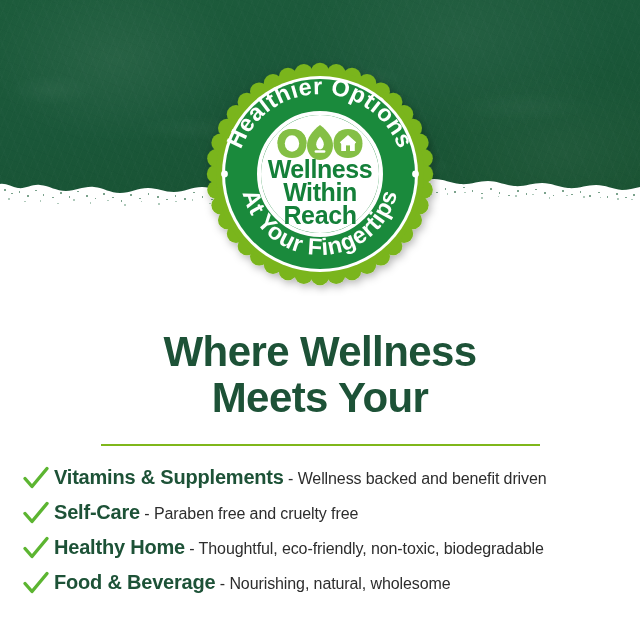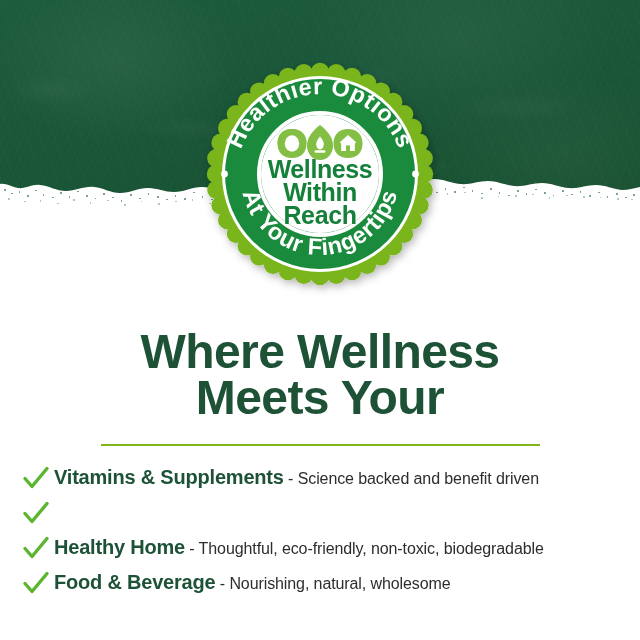--- a/index.html
+++ b/index.html
@@ -83,21 +83,21 @@
 
   
   .headline {
     position: absolute;
     left: 0;
     top: 329px;
     width: 640px;
     text-align: center;
     color: #1d5237;
     font-weight: bold;
-    font-size: 48px;
+    font-size: 42px;
     line-height: 46px;
     letter-spacing: -0.6px;
   }
   .headline .hl-line { display: block; }
 
   
   .divider {
     position: absolute;
     left: 101px;
     top: 444px;
@@ -403,29 +403,30 @@
   <div class="divider"></div>
 
   <div class="bullets">
 
     <div class="bullet-row">
       <span class="check">
         <svg width="28" height="26" viewBox="0 0 28 26" aria-hidden="true">
           <path d="M3 13.5 L 10 21.5 L 25 3.5" fill="none" stroke="#5cb531" stroke-width="3.4" stroke-linecap="round" stroke-linejoin="round"></path>
         </svg>
       </span>
-      <span class="bullet-text"><span class="bullet-title">Vitamins &amp; Supplements</span><span class="bullet-desc"> - Science backed and benefit driven</span></span>
+      <span class="bullet-text"><span class="bullet-title">Vitamins &amp; Supplements</span><span class="bullet-desc"> - Wellness backed and benefit driven</span></span>
     </div>
 
     <div class="bullet-row">
       <span class="check">
         <svg width="28" height="26" viewBox="0 0 28 26" aria-hidden="true">
           <path d="M3 13.5 L 10 21.5 L 25 3.5" fill="none" stroke="#5cb531" stroke-width="3.4" stroke-linecap="round" stroke-linejoin="round"></path>
         </svg>
       </span>
+      <span class="bullet-text"><span class="bullet-title">Self-Care</span><span class="bullet-desc"> - Paraben free and cruelty free</span></span>
     </div>
 
     <div class="bullet-row">
       <span class="check">
         <svg width="28" height="26" viewBox="0 0 28 26" aria-hidden="true">
           <path d="M3 13.5 L 10 21.5 L 25 3.5" fill="none" stroke="#5cb531" stroke-width="3.4" stroke-linecap="round" stroke-linejoin="round"></path>
         </svg>
       </span>
       <span class="bullet-text"><span class="bullet-title">Healthy Home</span><span class="bullet-desc"> - Thoughtful, eco-friendly, non-toxic, biodegradable</span></span>
     </div>

